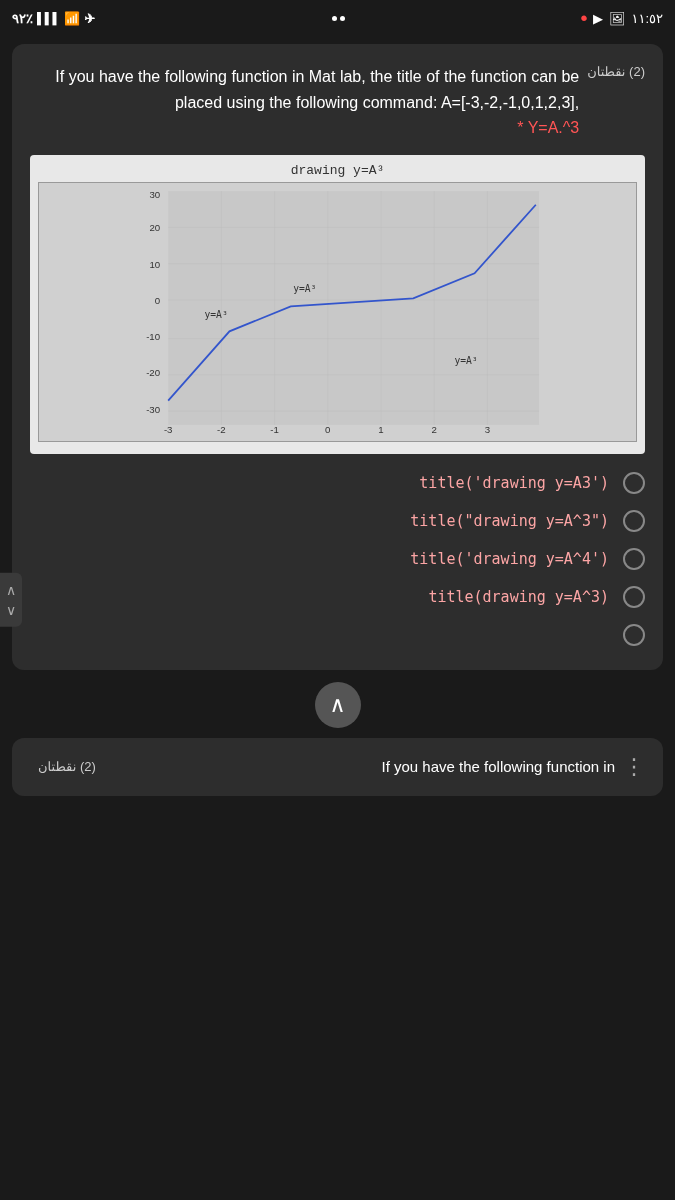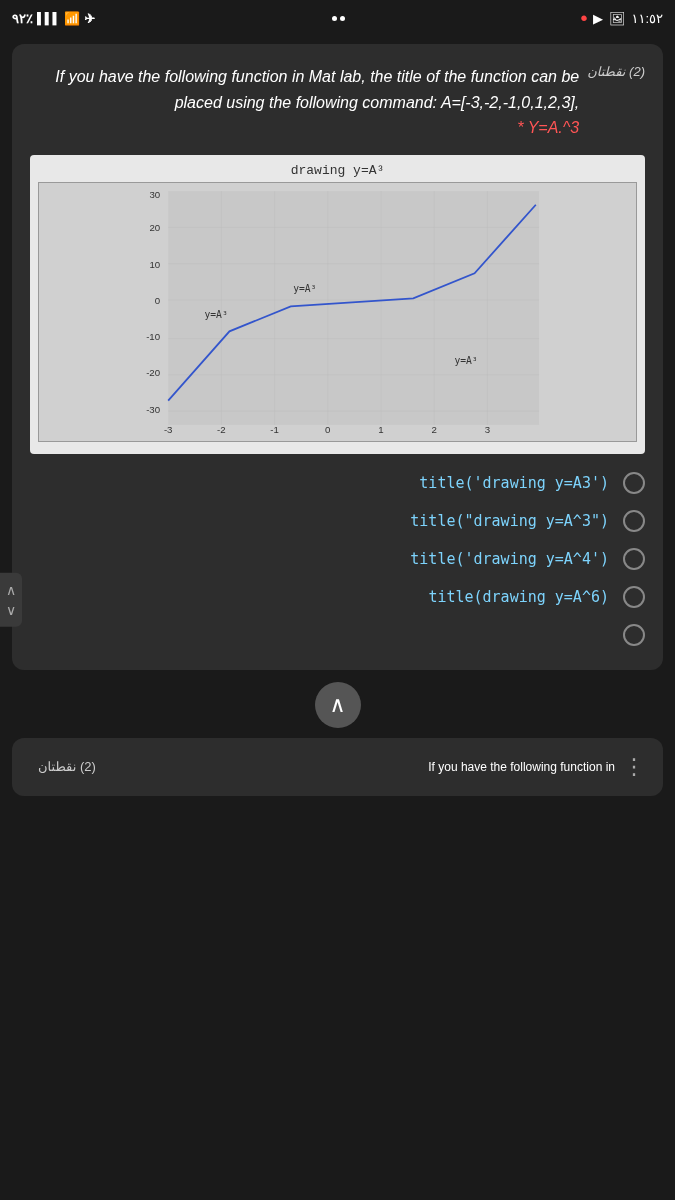--- a/index.html
+++ b/index.html
@@ -47,21 +47,20 @@
       border-radius: 12px;
       margin: 8px 12px 12px 12px;
       padding: 20px 18px 24px 18px;
     }
 
     .question-header {
       display: flex;
       justify-content: center;
       align-items: flex-start;
       margin-bottom: 12px;
-      font-style: italic;
     }
     .question-text {
       text-align: right;
       direction: ltr;
       font-size: 16px;
       line-height: 1.6;
       color: #fff;
       flex: 1;
     }
     .question-text .highlight {
@@ -106,21 +105,21 @@
     }
     .option-item {
       display: flex;
       align-items: center;
       justify-content: flex-end;
       gap: 14px;
       cursor: pointer;
     }
     .option-text {
       font-size: 15px;
-      color: #7dd3fc;
+      color: #fca5a5;
       text-align: right;
       font-family: monospace;
     }
     .option-radio {
       width: 22px;
       height: 22px;
       border-radius: 50%;
       border: 2px solid #888;
       background: transparent;
       flex-shrink: 0;
@@ -169,21 +168,21 @@
     .next-card {
       background: #2d2d2d;
       border-radius: 12px;
       margin: 0 12px 12px 12px;
       padding: 16px 18px;
       display: flex;
       justify-content: space-between;
       align-items: center;
     }
     .next-question-text {
-      font-size: 12px;
+      font-size: 15px;
       color: #fff;
       flex: 1;
       text-align: right;
     }
     .next-points {
       font-size: 13px;
       color: #ccc;
       direction: rtl;
       margin-left: 8px;
     }
@@ -286,21 +285,21 @@
       <span class="option-text">title("drawing y=A^3")</span>
       <div class="option-radio"></div>
     </div>
 
     <div class="option-item">
       <span class="option-text">title('drawing y=A^4')</span>
       <div class="option-radio"></div>
     </div>
 
     <div class="option-item">
-      <span class="option-text">title(drawing y=A^6)</span>
+      <span class="option-text">title(drawing y=A^3)</span>
       <div class="option-radio"></div>
     </div>
 
     <div class="option-item">
       <div class="option-radio"></div>
     </div>
 
   </div>
 </div>
 

